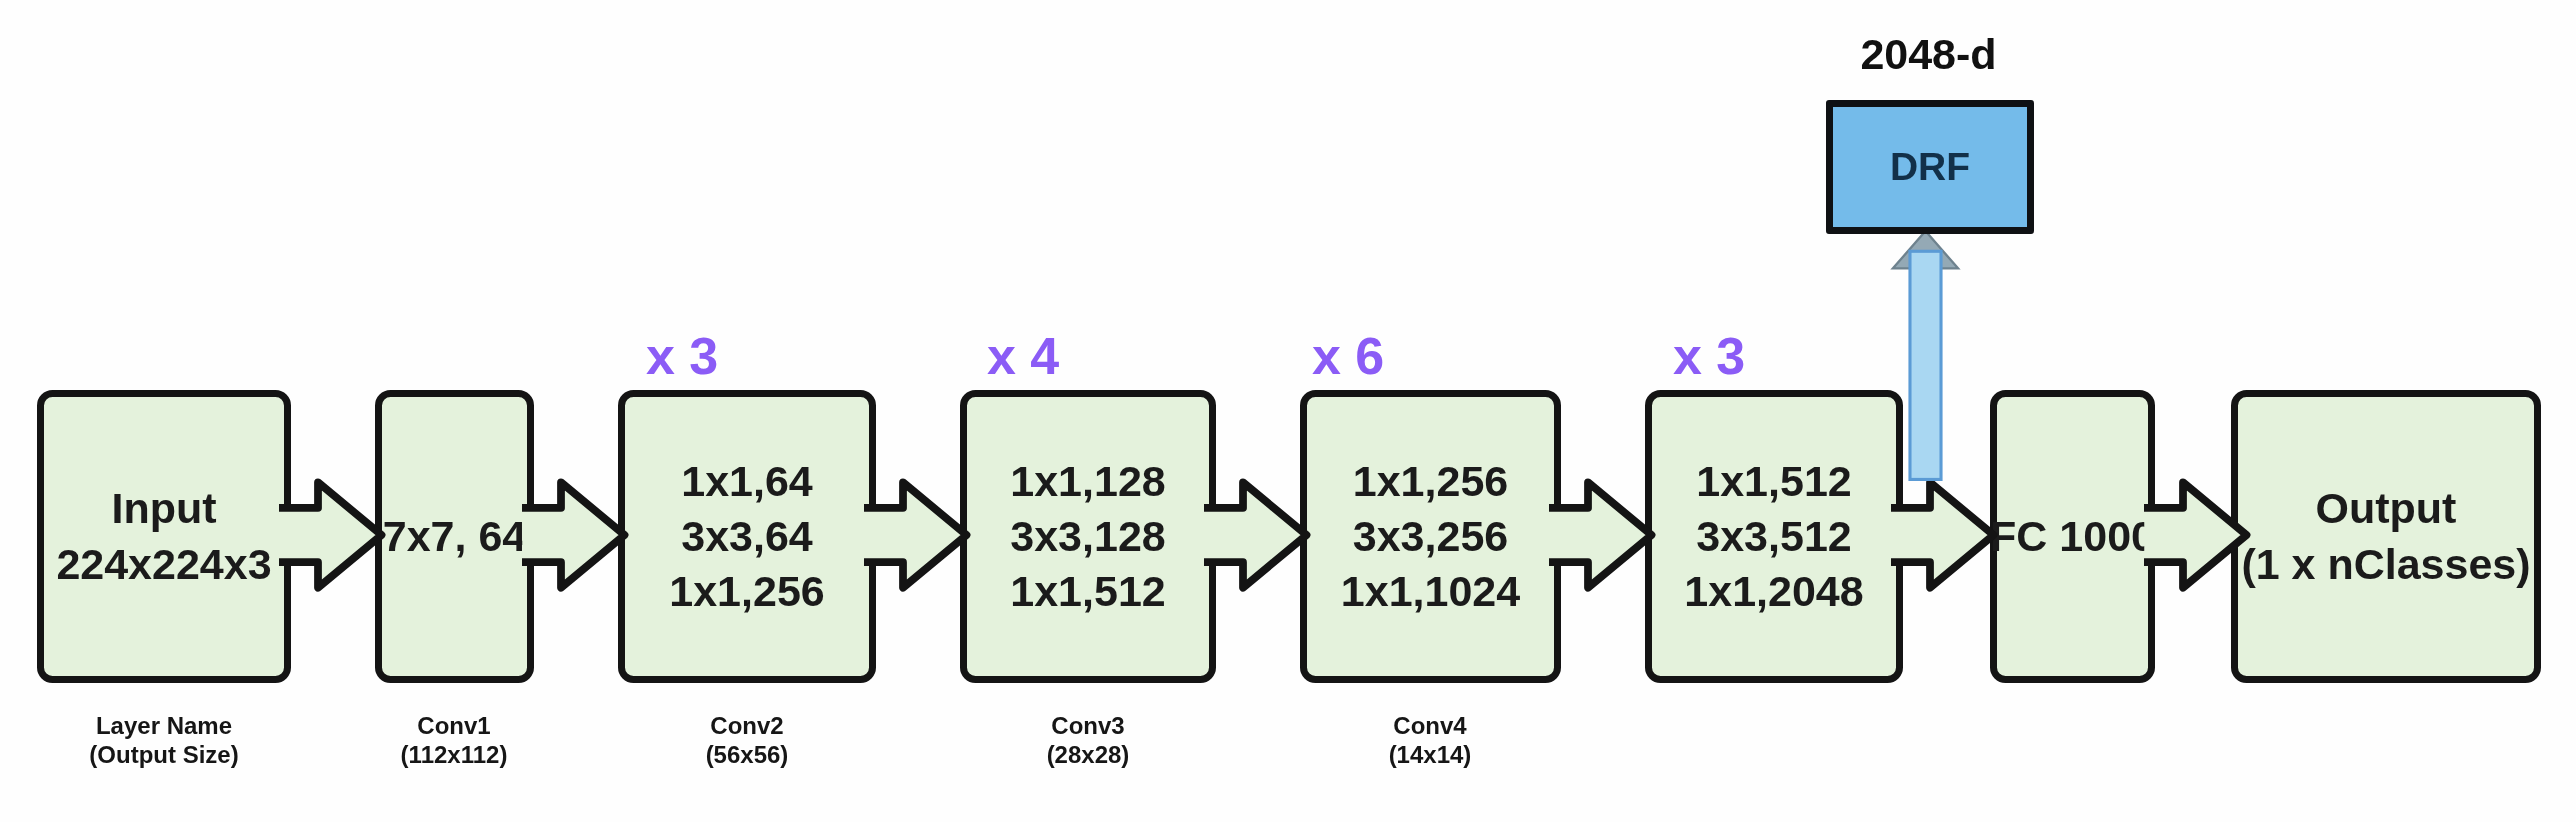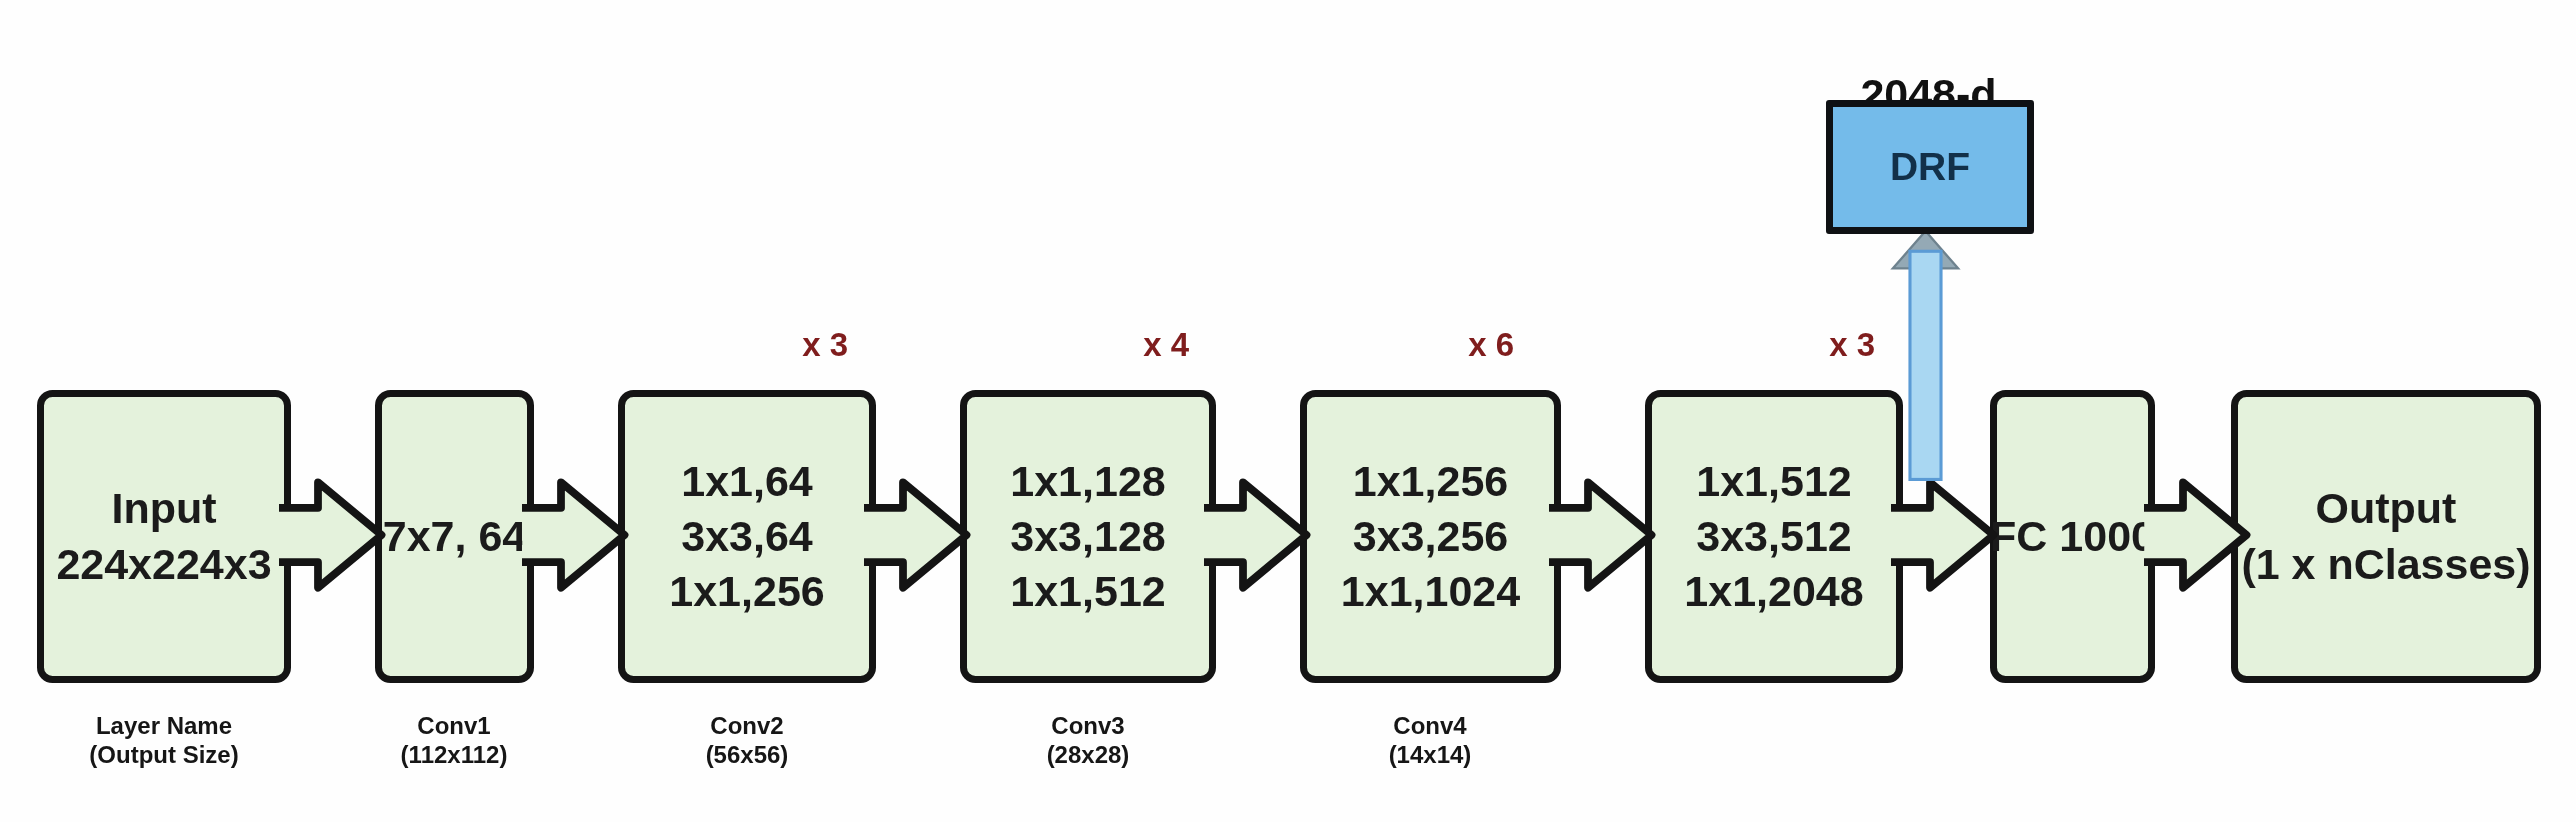--- a/index.html
+++ b/index.html
@@ -14,36 +14,36 @@
     background:#e4f2dc;border:7px solid #141414;border-radius:15.5px;
     display:flex;flex-direction:column;align-items:center;justify-content:center;
     text-align:center;font-weight:700;font-size:43px;line-height:1.28;
     z-index:2;
   }
   .box .ln{display:block;white-space:nowrap;}
   .conn{position:absolute;top:442px;width:109px;height:186px;z-index:3;}
   .conn path{fill:#e4f2dc;stroke:#141414;stroke-width:10;stroke-linejoin:round;stroke-linecap:round;}
   .repeat-label{
     position:absolute;top:326px;width:202px;margin-left:-101px;height:50px;
-    text-align:right;font-size:33px;font-weight:600;color:#7f1d1d;white-space:nowrap;
+    text-align:left;font-size:52px;font-weight:600;color:#8b5cf6;white-space:nowrap;
   }
   .footer-label{
     position:absolute;top:711px;width:326px;margin-left:-163px;
     text-align:center;font-size:24px;font-weight:700;line-height:1.22;color:#161616;
   }
   .footer-label .ln{display:block;white-space:nowrap;}
   #drf-box{
     position:absolute;left:1826px;top:100px;width:208px;height:134px;box-sizing:border-box;
     background:#74bbea;border:7.8px solid #0f1114;border-radius:3px;
     display:flex;align-items:center;justify-content:center;
     font-size:39px;font-weight:700;color:#123049;z-index:5;
   }
   #drf-dim{
     position:absolute;left:1812px;top:29.5px;width:233px;text-align:center;
-    font-size:43px;font-weight:600;color:#111;white-space:nowrap;z-index:5;margin-top:40px;
+    font-size:43px;font-weight:600;color:#111;white-space:nowrap;z-index:5;
   }
   #drf-arrow{position:absolute;left:1885px;top:228px;width:81px;height:253px;z-index:4;}
 </style>
 </head>
 <body>
 
 <div id="canvas">
 
   <div id="drf-dim">2048-d</div>
 

